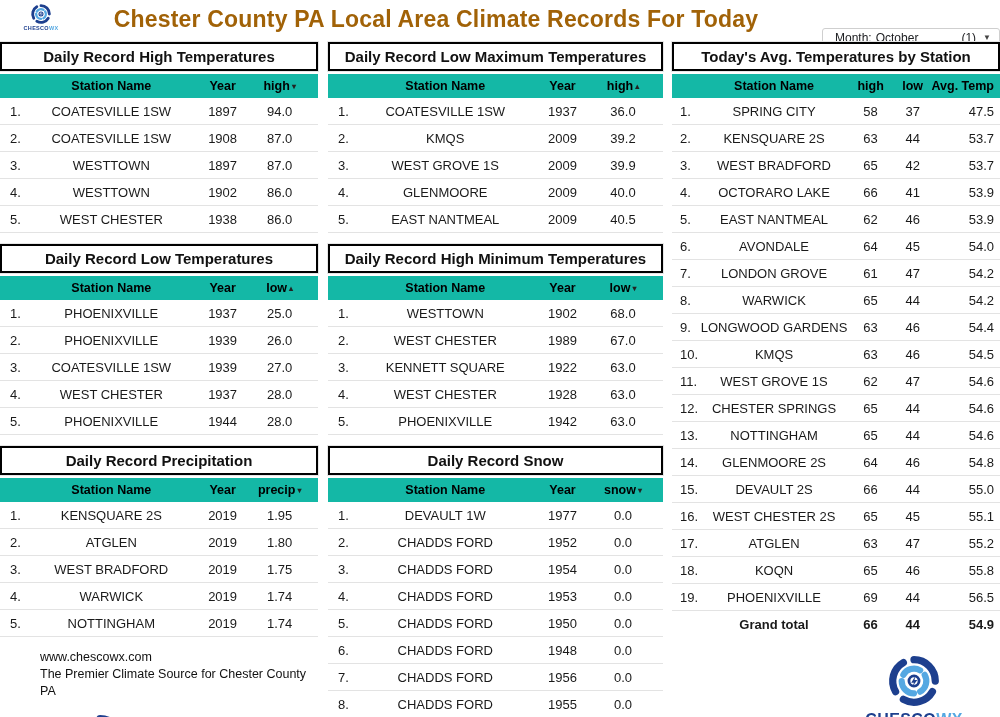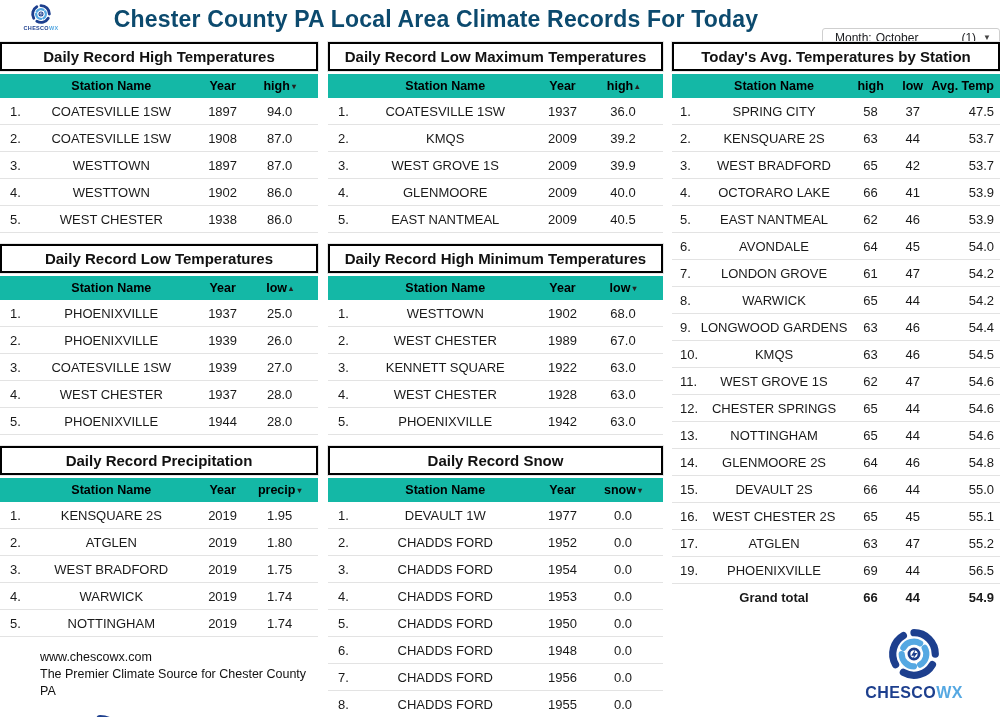--- a/index.html
+++ b/index.html
@@ -4,21 +4,21 @@
 <style>
   * { margin:0; padding:0; box-sizing:border-box; }
   html,body { width:1000px; height:717px; }
   body {
     position:relative; overflow:hidden; background:#ffffff;
     font-family:"Liberation Sans", sans-serif; color:#111;
   }
   
   .page-title {
     position:absolute; top:6px; left:0; width:872px;
-    text-align:center; font-size:23px; font-weight:700; color:#0c4a6e;
+    text-align:center; font-size:23px; font-weight:700; color:#a16207;
     letter-spacing:0.2px;
   }
   .mini-logo { position:absolute; top:3px; left:16px; width:50px; text-align:center; }
   .mini-logo svg { width:22px; height:22px; display:block; margin:0 auto; }
   .mini-logo .wordmark { font-size:5.5px; letter-spacing:0.3px; }
   .filters { position:absolute; top:0; right:0; width:178px; }
   .filter-box {
     height:19px; border:1px solid #cfcfcf; border-radius:3px; background:#fff;
     display:flex; align-items:center; font-size:12px; margin-bottom:3px;
     padding:0 8px 0 12px; cursor:pointer; color:#202124;margin-top:28px;
@@ -554,20 +554,27 @@
               <td class="c4">55.1</td>
             </tr>
             <tr class="">
               <td class="c0">17.</td>
               <td class="c1">ATGLEN</td>
               <td class="c2">63</td>
               <td class="c3">47</td>
               <td class="c4">55.2</td>
             </tr>
             <tr class="">
+              <td class="c0">18.</td>
+              <td class="c1">KOQN</td>
+              <td class="c2">65</td>
+              <td class="c3">46</td>
+              <td class="c4">55.8</td>
+            </tr>
+            <tr class="">
               <td class="c0">19.</td>
               <td class="c1">PHOENIXVILLE</td>
               <td class="c2">69</td>
               <td class="c3">44</td>
               <td class="c4">56.5</td>
             </tr>
             <tr class="total">
               <td class="c0"></td>
               <td class="c1">Grand total</td>
               <td class="c2">66</td>

